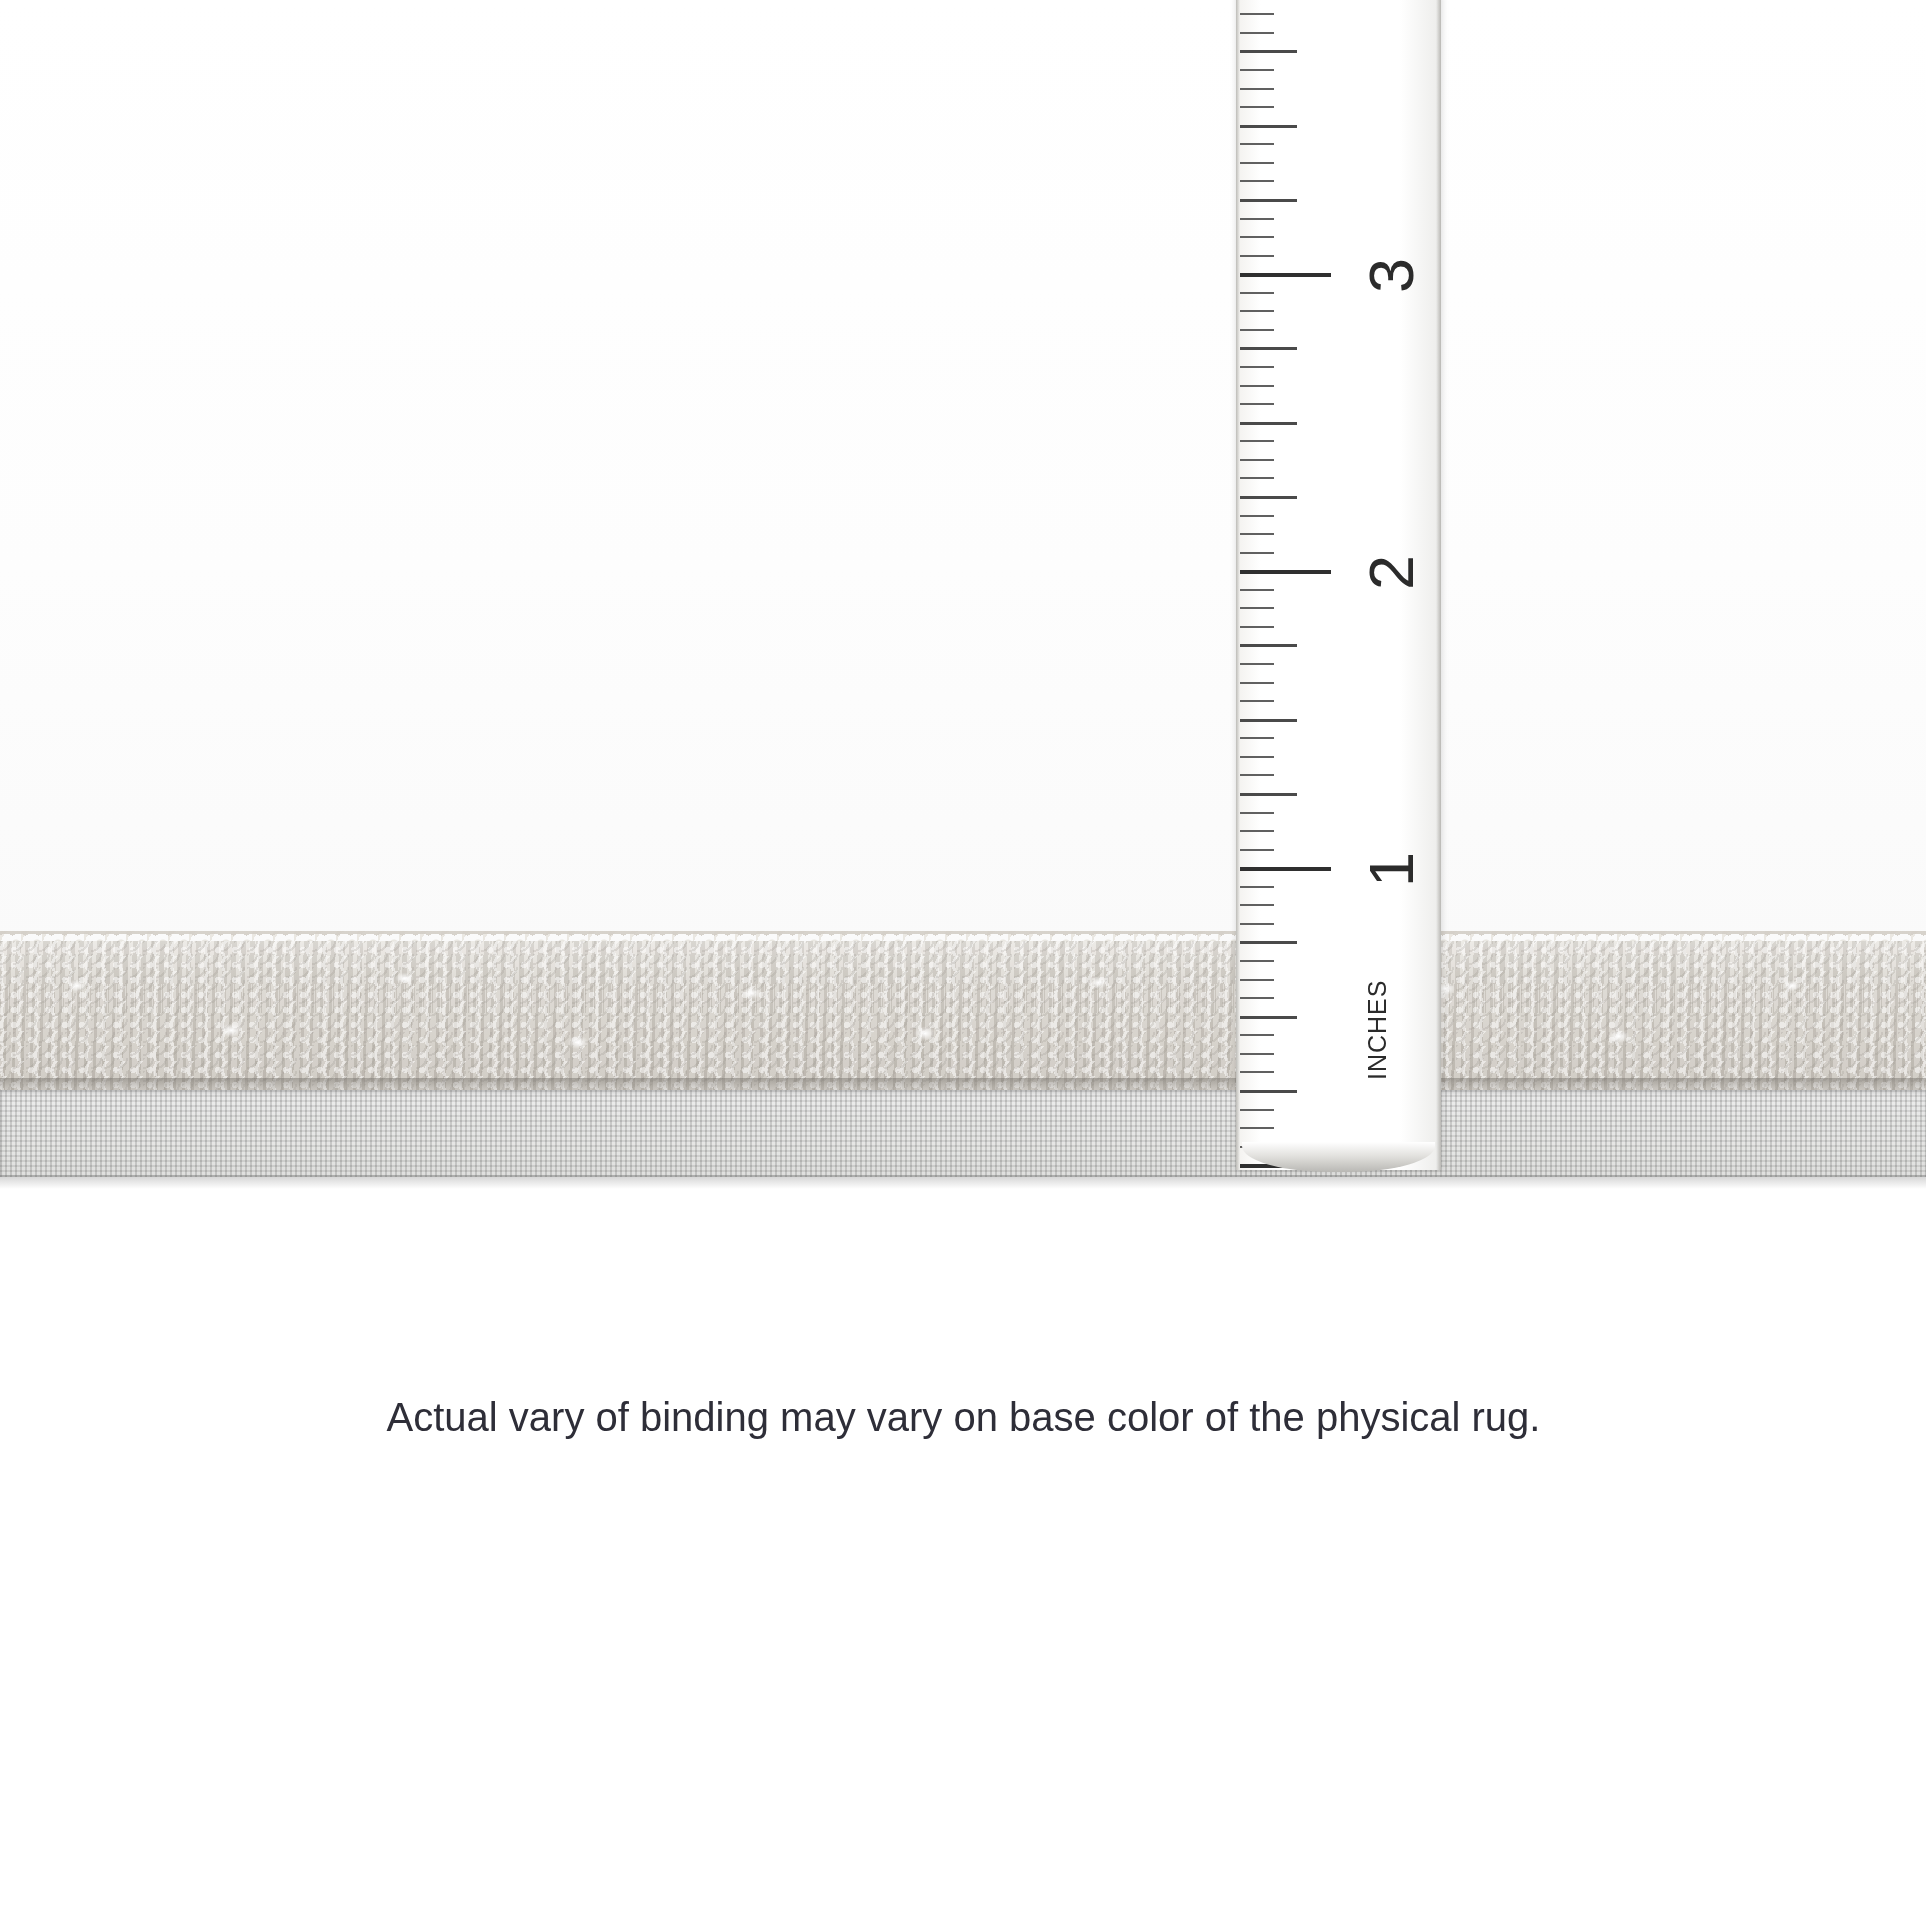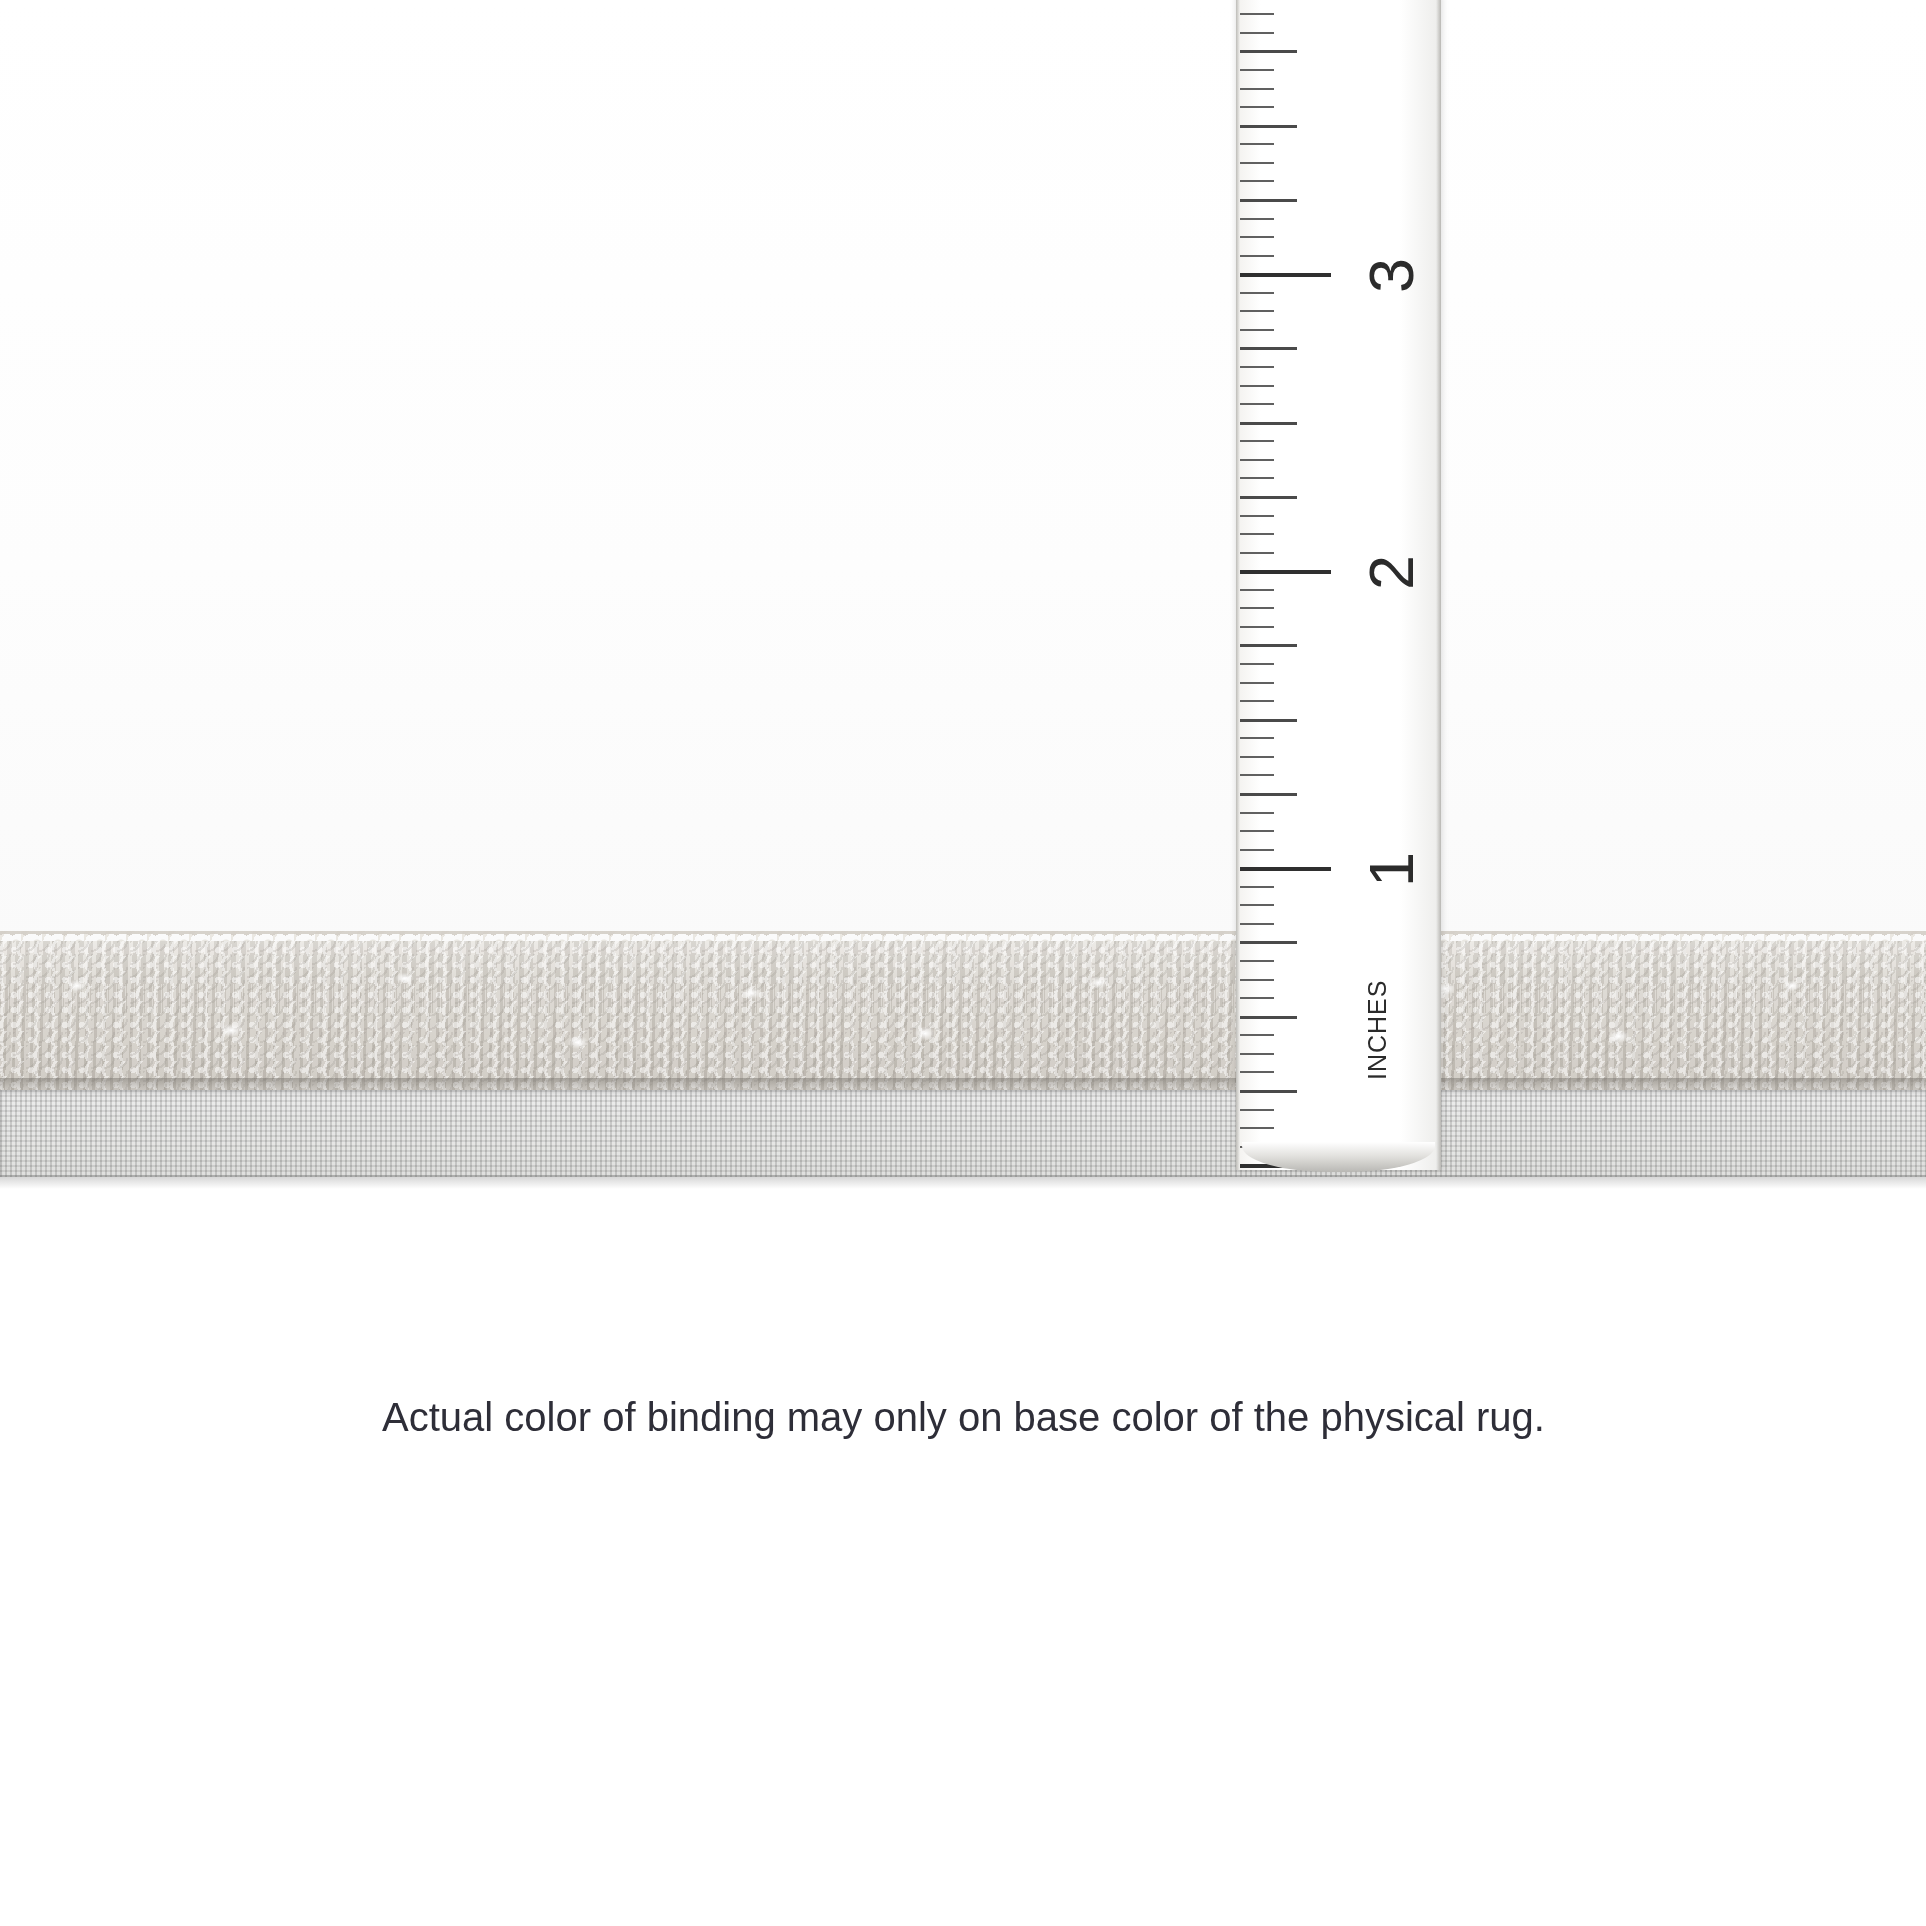--- a/index.html
+++ b/index.html
@@ -288,17 +288,17 @@
     <span class="unit-label" style="left:127px; top:1084px;">INCHES</span>
 
     <span class="num" style="left:119px; top:891px;">1</span>
     <span class="num" style="left:119px; top:594px;">2</span>
     <span class="num" style="left:119px; top:297px;">3</span>
 
     <div class="ruler-tip"></div>
   </div>
 
   <div class="caption">
-    <div class="caption-line">Actual color of binding may only on base color of the physical rug.</div>
+    <div class="caption-line">Actual vary of binding may vary on base color of the physical rug.</div>
   </div>
 
 </div>
 
 
 </body></html>

